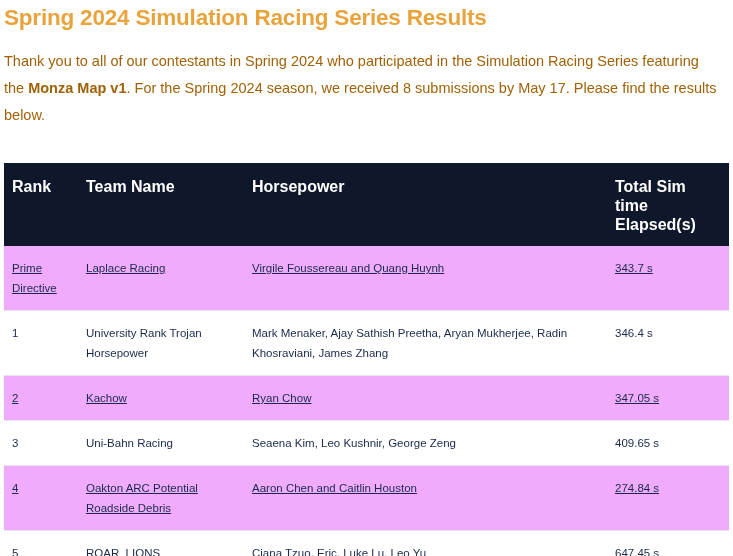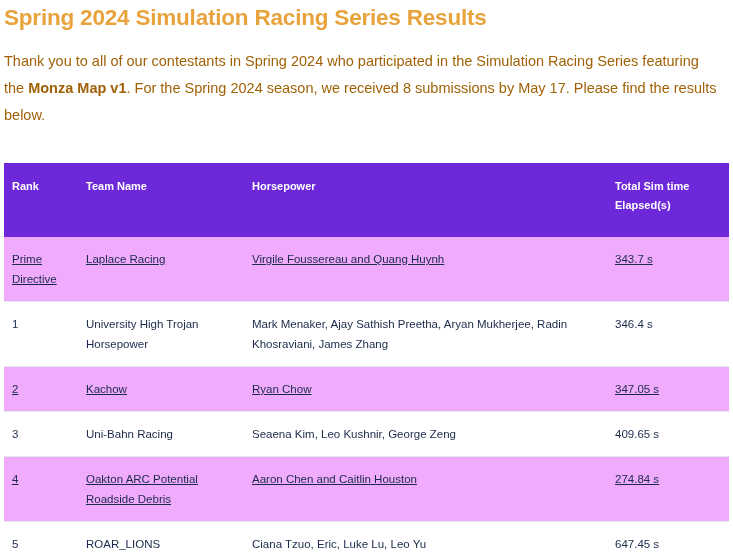--- a/index.html
+++ b/index.html
@@ -37,27 +37,27 @@
   p.intro b {
     font-weight: bold;
   }
   table.results {
     border-collapse: collapse;
     width: 725px;
     margin-top: 34px;
     table-layout: fixed;
   }
   table.results th {
-    background: #6d28d9;
+    background: #0f172a;
     color: #ffffff;
-    font-size: 11px;
+    font-size: 16px;
     font-weight: bold;
     text-align: left;
     vertical-align: top;
-    padding: 14px 8px 22px 8px;
+    padding: 14px 8px 12px 8px;
     line-height: 19px;
   }
   table.results td {
     font-size: 11.5px;
     color: #1b2a4a;
     vertical-align: top;
     padding: 12px 8px 12px 8px;
     line-height: 20px;
     border-bottom: 1px solid #e3e7ee;
   }
@@ -103,21 +103,21 @@
     </thead>
     <tbody>
         <tr class="shaded">
           <td>Prime Directive</td>
           <td>Laplace Racing</td>
           <td>Virgile Foussereau and Quang Huynh</td>
           <td>343.7 s</td>
         </tr>
         <tr class="plain">
           <td>1</td>
-          <td>University High Trojan Horsepower</td>
+          <td>University Rank Trojan Horsepower</td>
           <td>Mark Menaker, Ajay Sathish Preetha, Aryan Mukherjee, Radin Khosraviani, James Zhang</td>
           <td>346.4 s</td>
         </tr>
         <tr class="shaded">
           <td>2</td>
           <td>Kachow</td>
           <td>Ryan Chow</td>
           <td>347.05 s</td>
         </tr>
         <tr class="plain">

